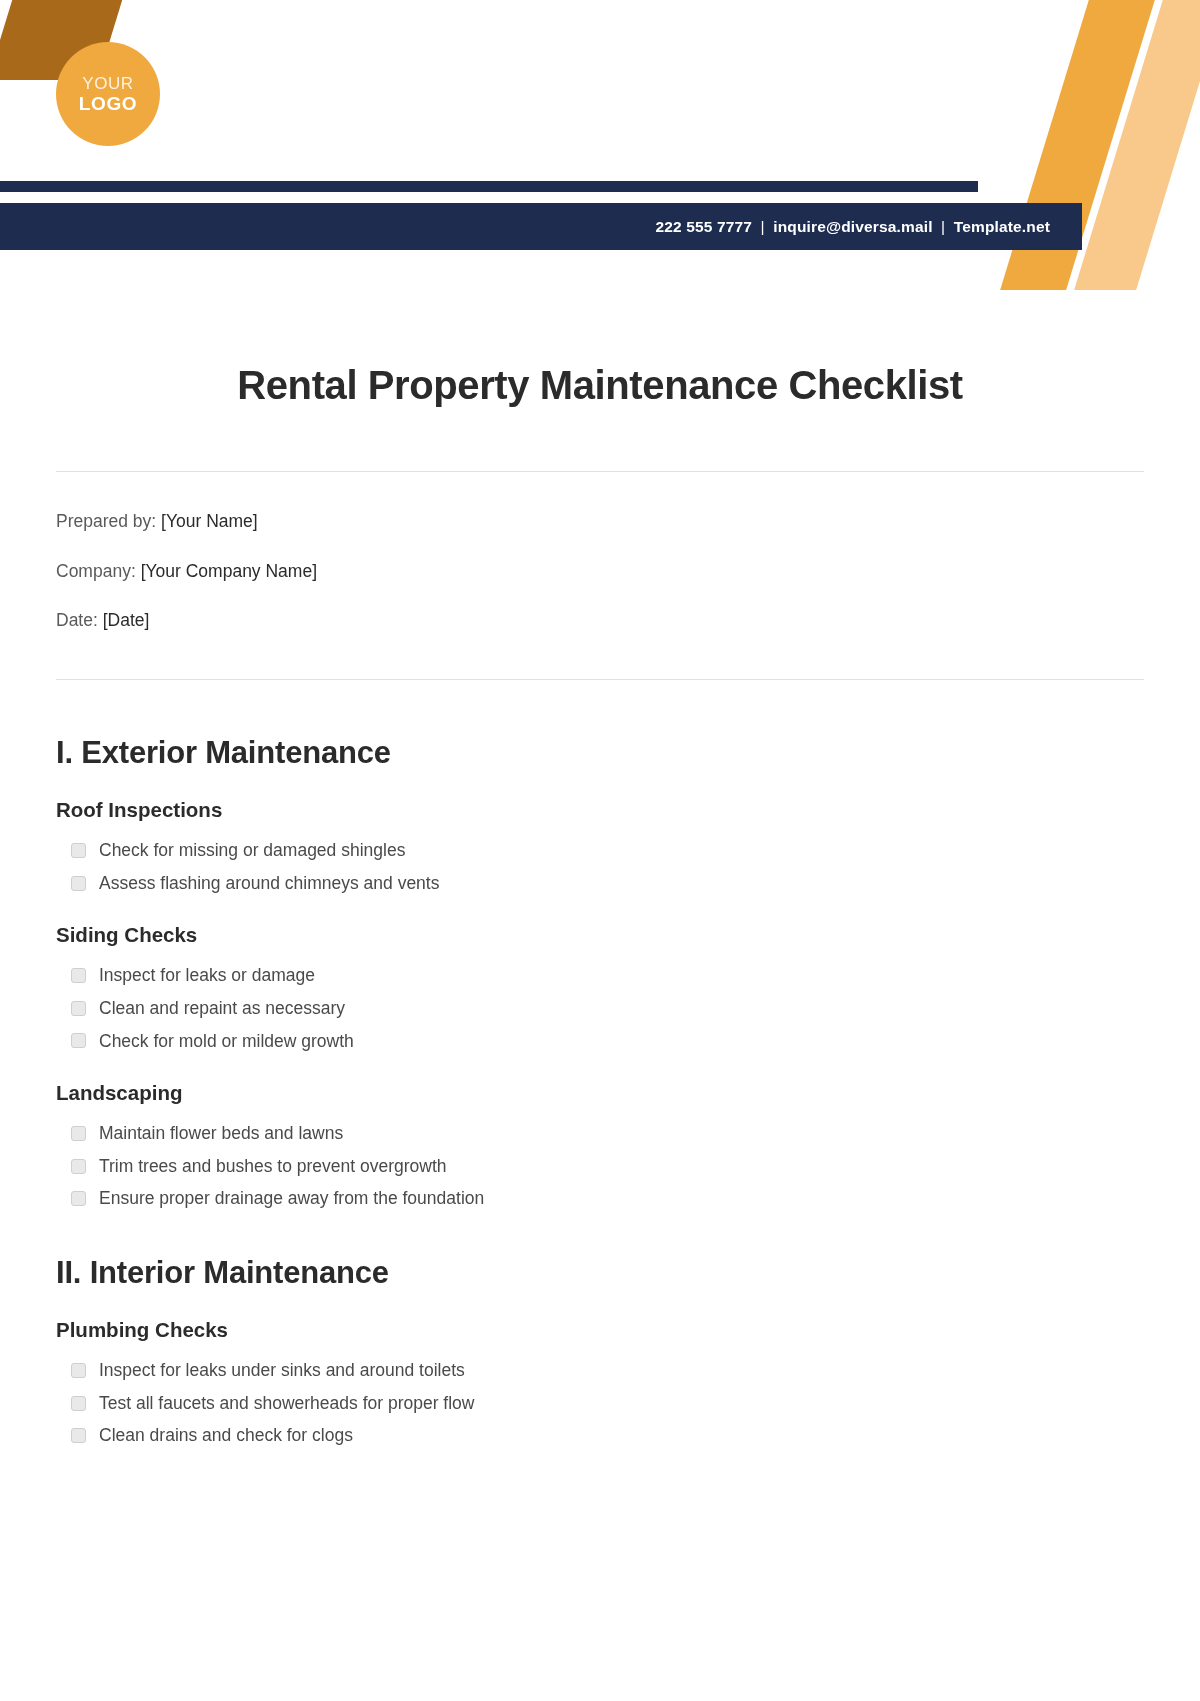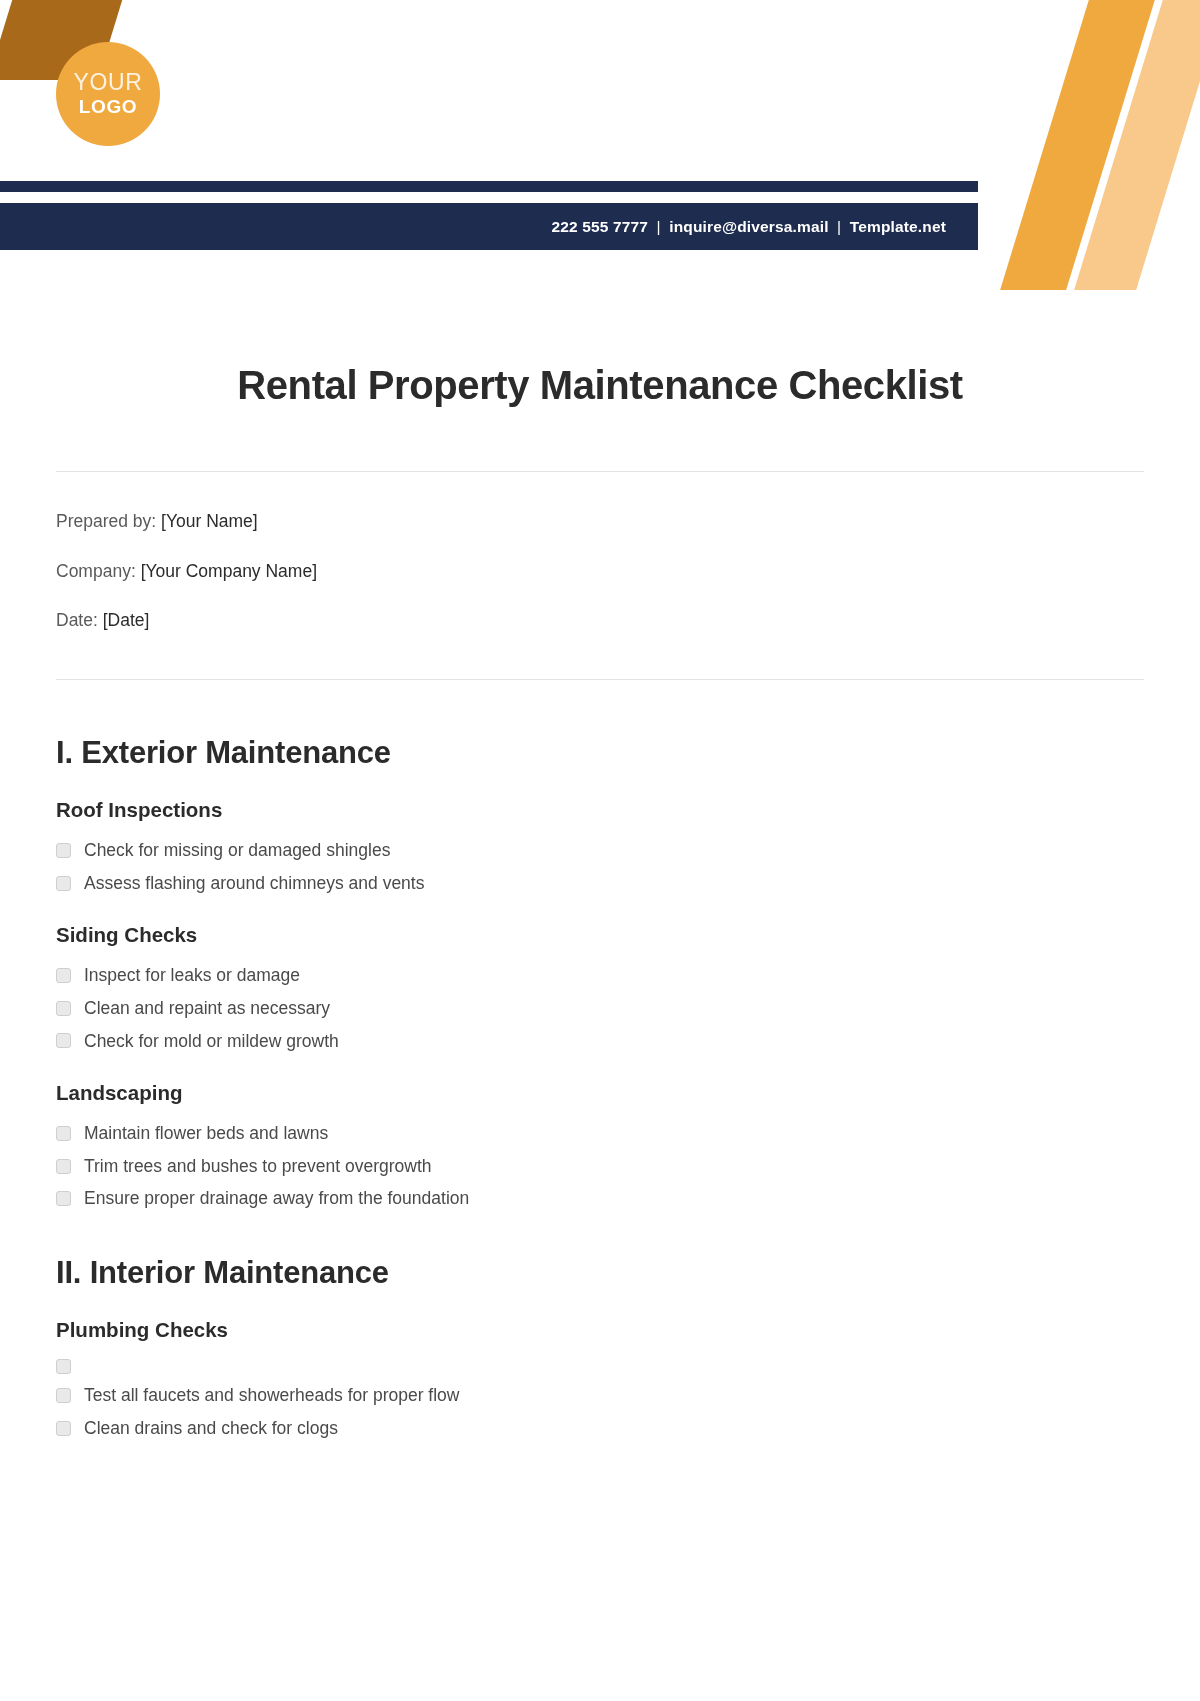--- a/index.html
+++ b/index.html
@@ -33,21 +33,21 @@
     border-radius: 50%;
     background: #f0a93f;
     display: flex;
     flex-direction: column;
     align-items: center;
     justify-content: center;
     line-height: 1.12;
   }
   .logo-line1 {
     color: #fdf2e0;
-    font-size: 23px;
+    font-size: 17px;
     letter-spacing: 0.6px;
     font-weight: 400;
   }
   .logo-line2 {
     color: #ffffff;
     font-size: 19px;
     letter-spacing: 0.6px;
     font-weight: 700;
   }
 
@@ -82,21 +82,21 @@
     left: 0;
     top: 181px;
     width: 978px;
     height: 11px;
     background: #1e2d4f;
   }
   .bar-main {
     position: absolute;
     left: 0;
     top: 203px;
-    width: 978px;
+    width: 1082px;
     height: 47px;
     background: #1e2d4f;
     display: flex;
     align-items: center;
     justify-content: flex-end;
   }
   .contact {
     color: #ffffff;
     font-size: 15.5px;
     font-weight: 700;
@@ -159,21 +159,21 @@
     font-size: 20.5px;
     font-weight: 700;
     color: #2b2b2b;
     margin: 28px 0 16px 0;
     line-height: 1.25;
   }
   .sub-title.first { margin-top: 0; }
 
   .check-list {
     list-style: none;
-    margin: 0;
+    margin: 15px;
     padding: 0;
   }
   .check-item {
     display: flex;
     align-items: center;
     margin-bottom: 10px;
     font-size: 17.5px;
     color: #4a4a4a;
     line-height: 1.3;
   }
@@ -287,20 +287,21 @@
     </ul>
   </div>
 
   <div class="section">
     <h2 class="section-title">II. Interior Maintenance</h2>
 
     <h3 class="sub-title first">Plumbing Checks</h3>
     <ul class="check-list">
       <li class="check-item">
         <span class="checkbox"></span>
+        <span>Inspect for leaks under sinks and around toilets</span>
       </li>
       <li class="check-item">
         <span class="checkbox"></span>
         <span>Test all faucets and showerheads for proper flow</span>
       </li>
       <li class="check-item">
         <span class="checkbox"></span>
         <span>Clean drains and check for clogs</span>
       </li>
     </ul>

